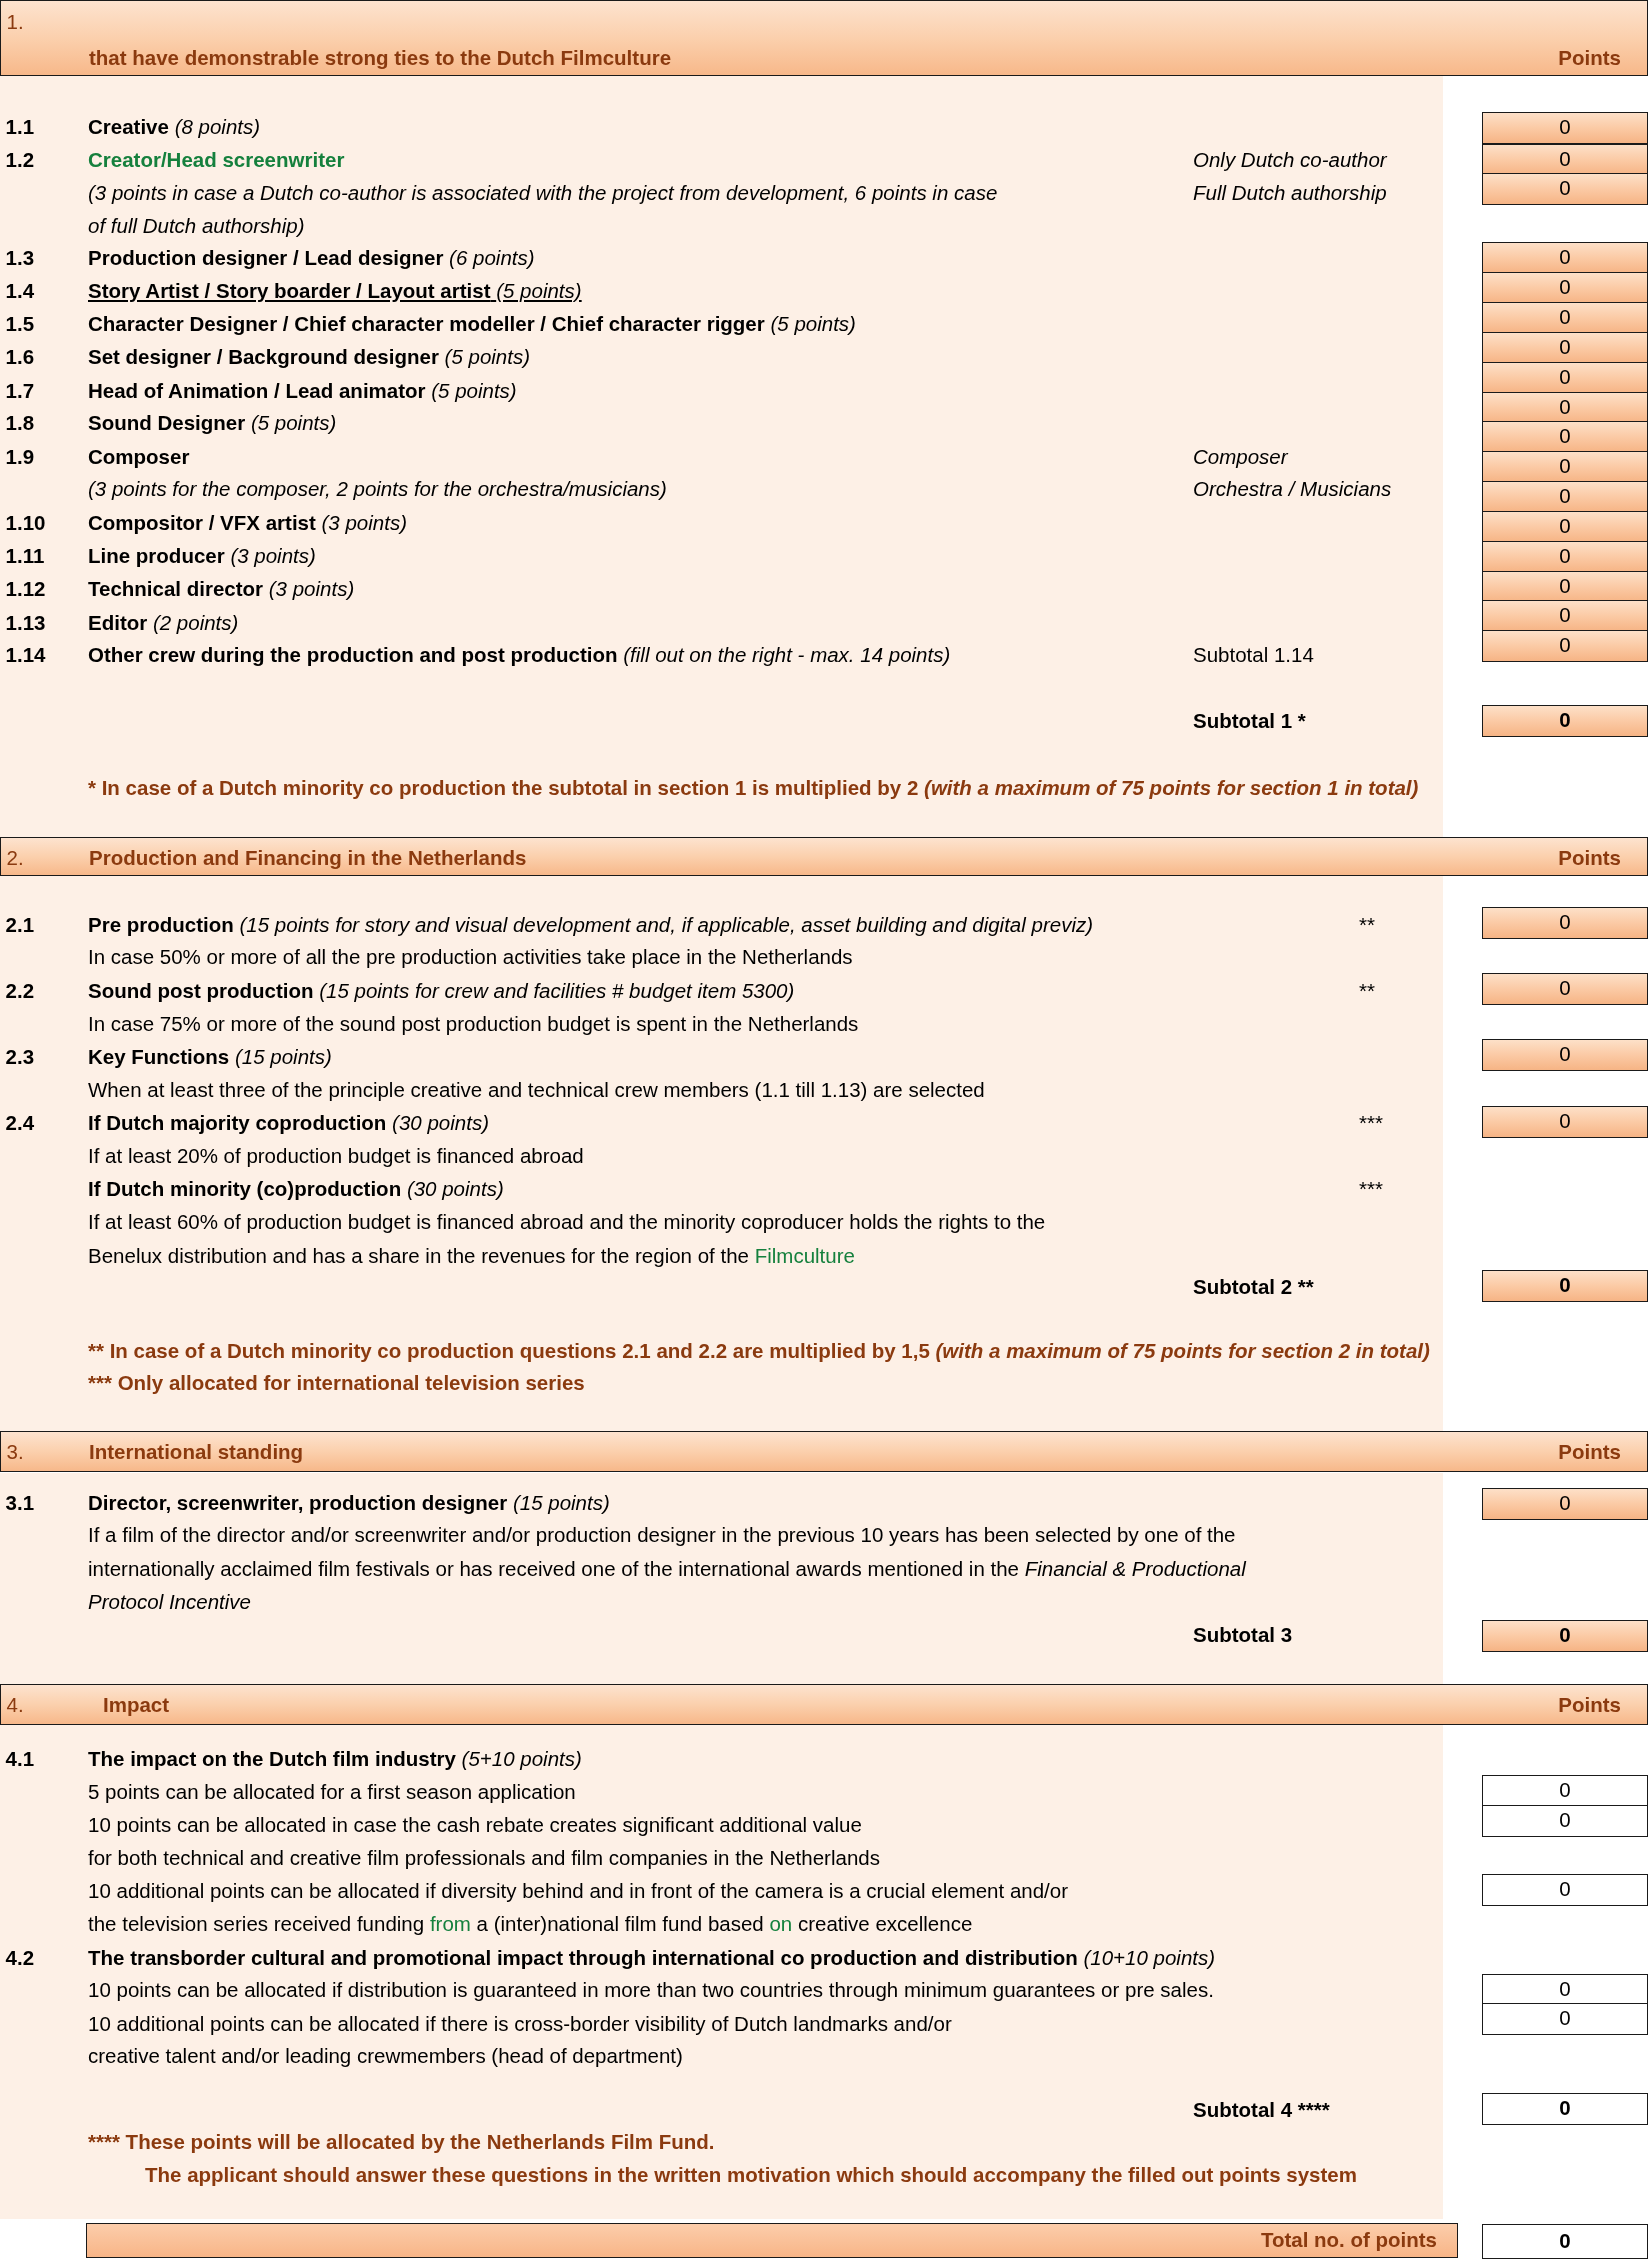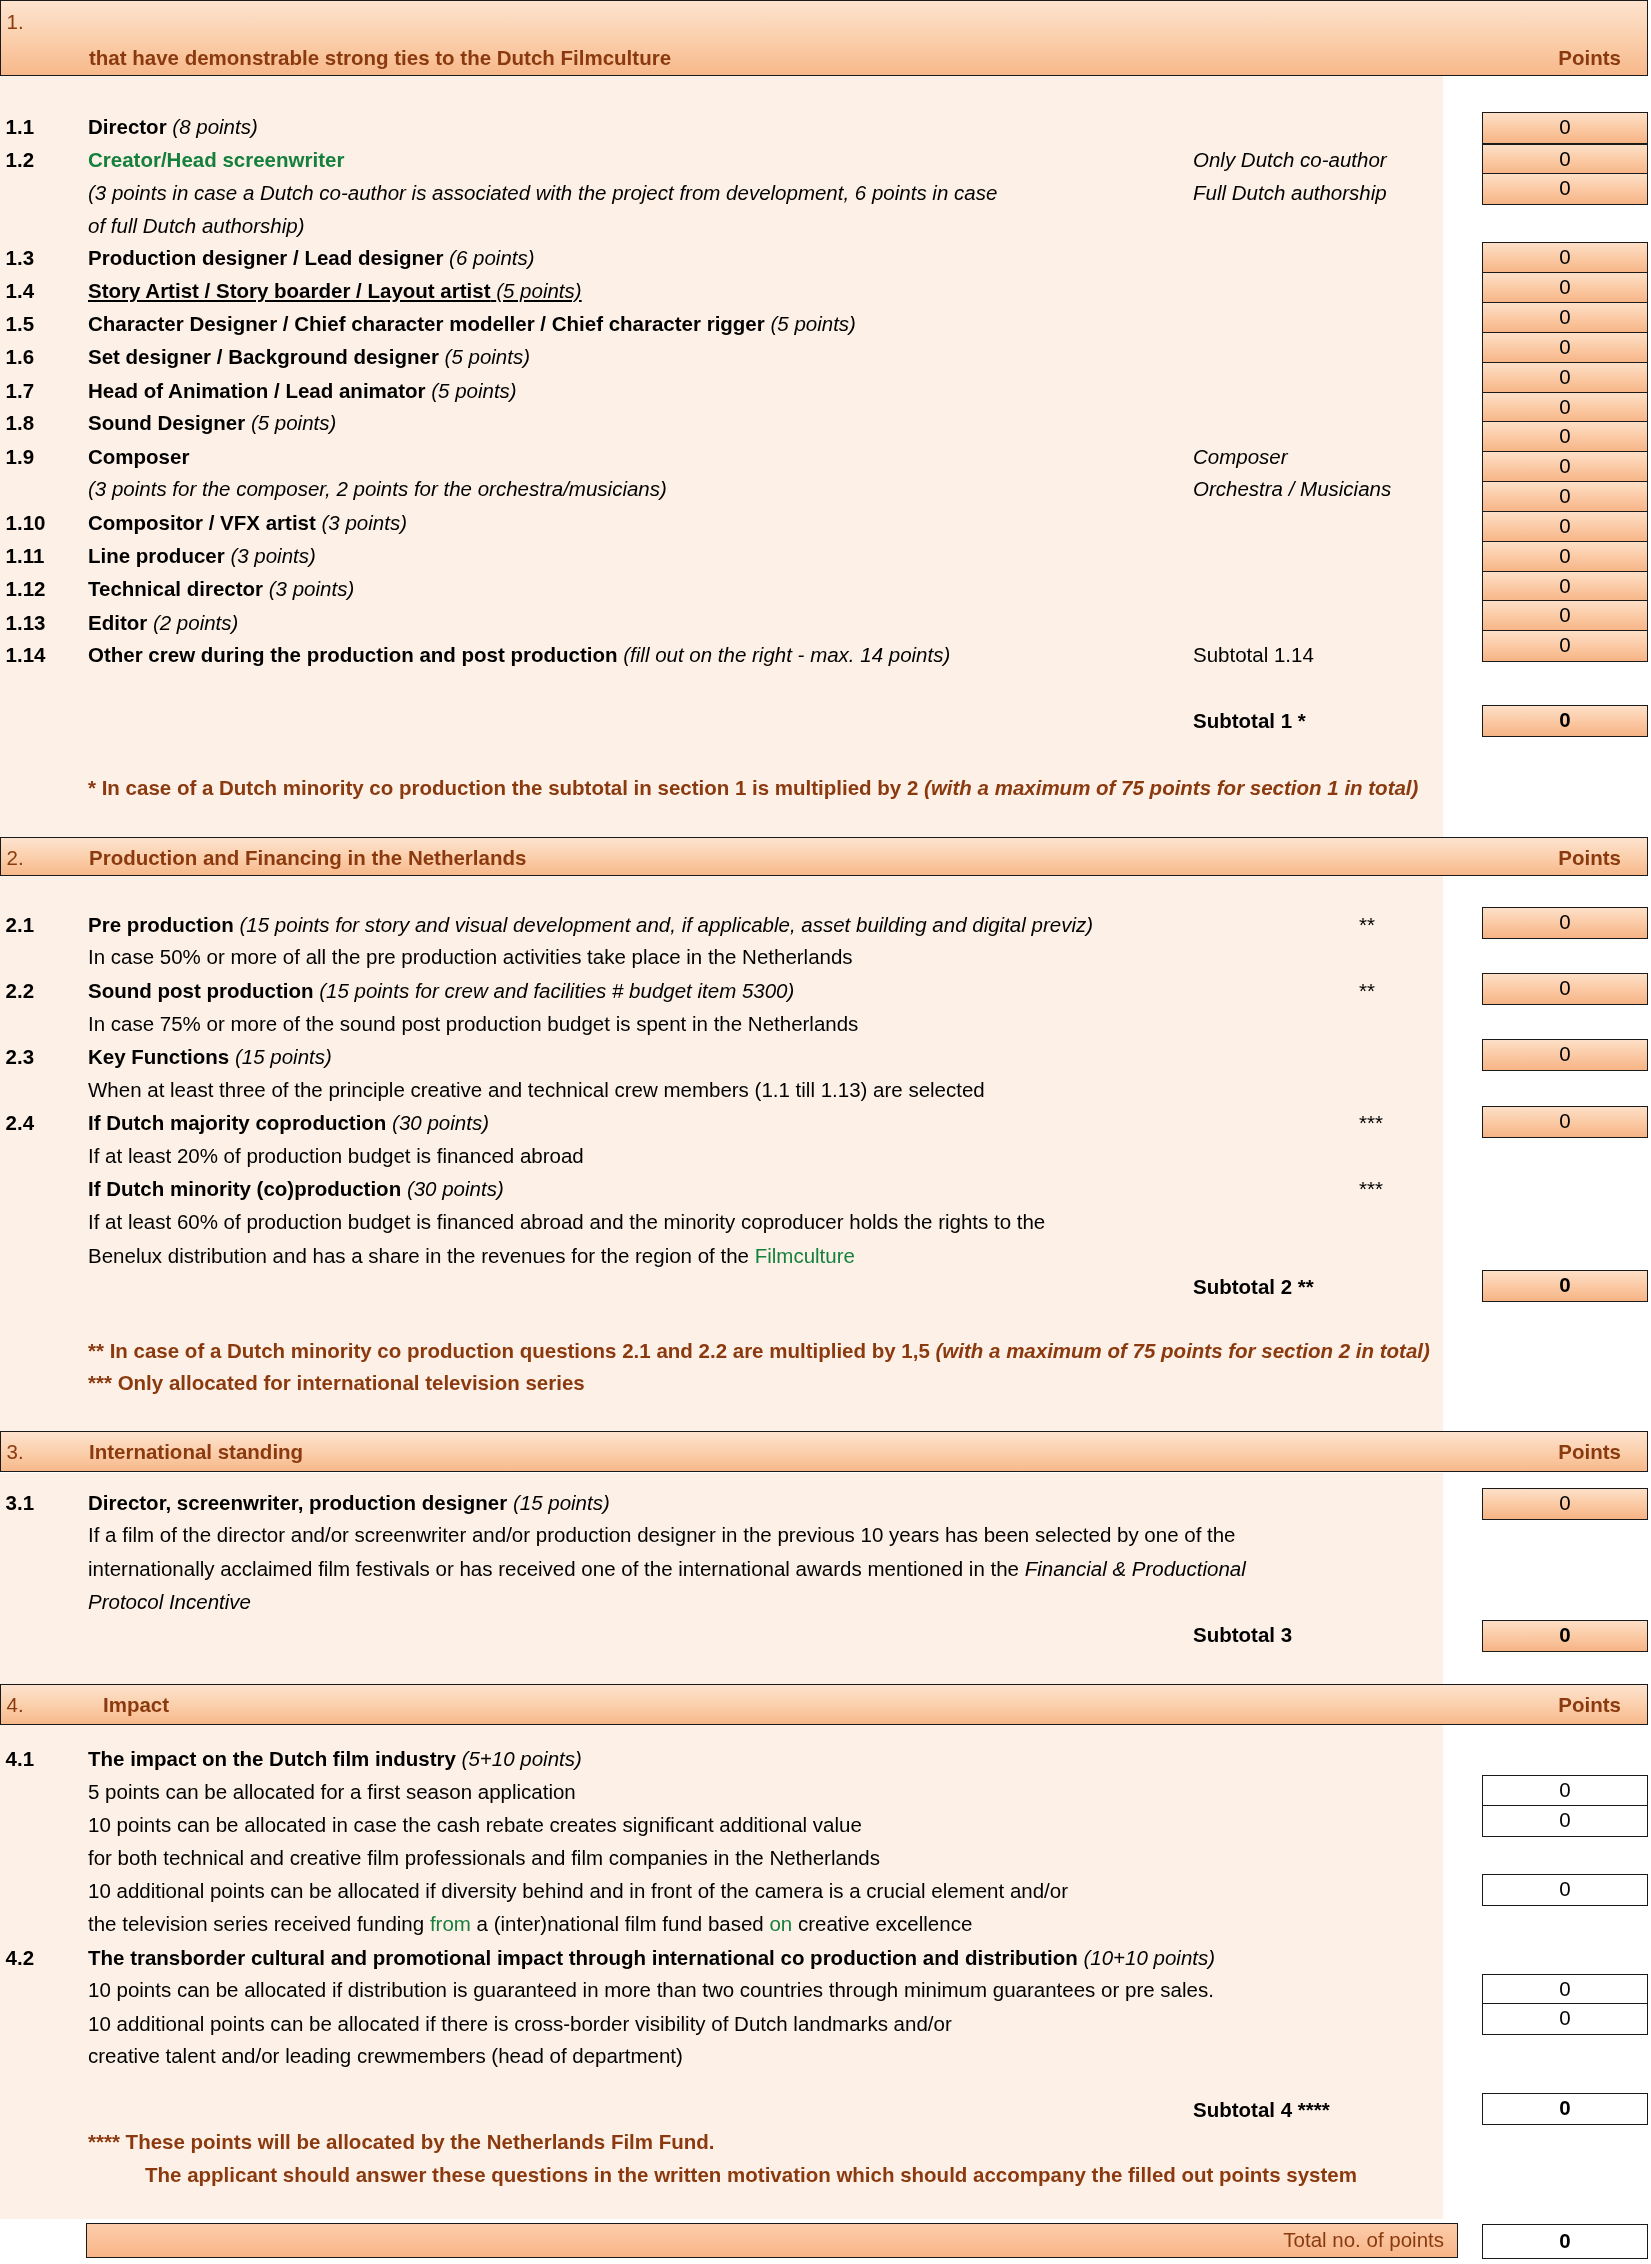--- a/index.html
+++ b/index.html
@@ -31,39 +31,39 @@
     position:absolute; left:1482px; width:166px; height:32px; box-sizing:border-box;
     border:1.9px solid #1a1a1a; text-align:center; line-height:28px;
     background:linear-gradient(to bottom,#fde0c8 0%,#fbcaa5 50%,#f6b485 100%);
   }
   .box.white { background:#fff; }
   .box.bold { font-weight:bold; }
   .total-bar {
     position:absolute; left:86px; top:2223px; width:1372px; height:35px; box-sizing:border-box;
     border:1.9px solid #1a1a1a;
     background:linear-gradient(to bottom,#fccdab 0%,#f8b587 100%);
-    color:#8b3a0f; font-weight:normal; text-align:right; padding-right:13px; line-height:32px;
+    color:#8b3a0f; font-weight:bold; text-align:right; padding-right:20px; line-height:32px;
   }
 </style>
 </head>
 <body>
 
 <div class="bg-panel" style="top:75px;height:764px;"></div>
 <div class="bg-panel" style="top:876px;height:559px;"></div>
 <div class="bg-panel" style="top:1473px;height:214px;"></div>
 <div class="bg-panel" style="top:1725px;height:494px;"></div>
 
 <div class="section-bar" style="top:0;height:76px;">
   <span class="num" style="top:9.3px;">1.</span>
   <span class="title" style="top:45px;">that have demonstrable strong ties to the Dutch Filmculture</span>
   <span class="points" style="top:45px;">Points</span>
 </div>
 
 <div class="t num-col" style="top:114px;">1.1</div>
-<div class="t lbl" style="top:114px;"><span class="b">Director</span> <span class="i">(8 points)</span></div>
+<div class="t lbl" style="top:114px;"><span class="b">Creative</span> <span class="i">(8 points)</span></div>
 <div class="box" style="top:112px;">0</div>
 
 <div class="t num-col" style="top:147px;">1.2</div>
 <div class="t lbl b red" style="top:147px;">Creator/Head screenwriter</div>
 <div class="t lbl i" style="top:180px;">(3 points in case a Dutch co-author is associated with the project from development, 6 points in case</div>
 <div class="t lbl i" style="top:213px;">of full Dutch authorship)</div>
 <div class="t side i" style="top:147px;">Only Dutch co-author</div>
 <div class="t side i" style="top:180px;">Full Dutch authorship</div>
 <div class="box" style="top:144px;">0</div>
 <div class="box" style="top:173px;">0</div>

